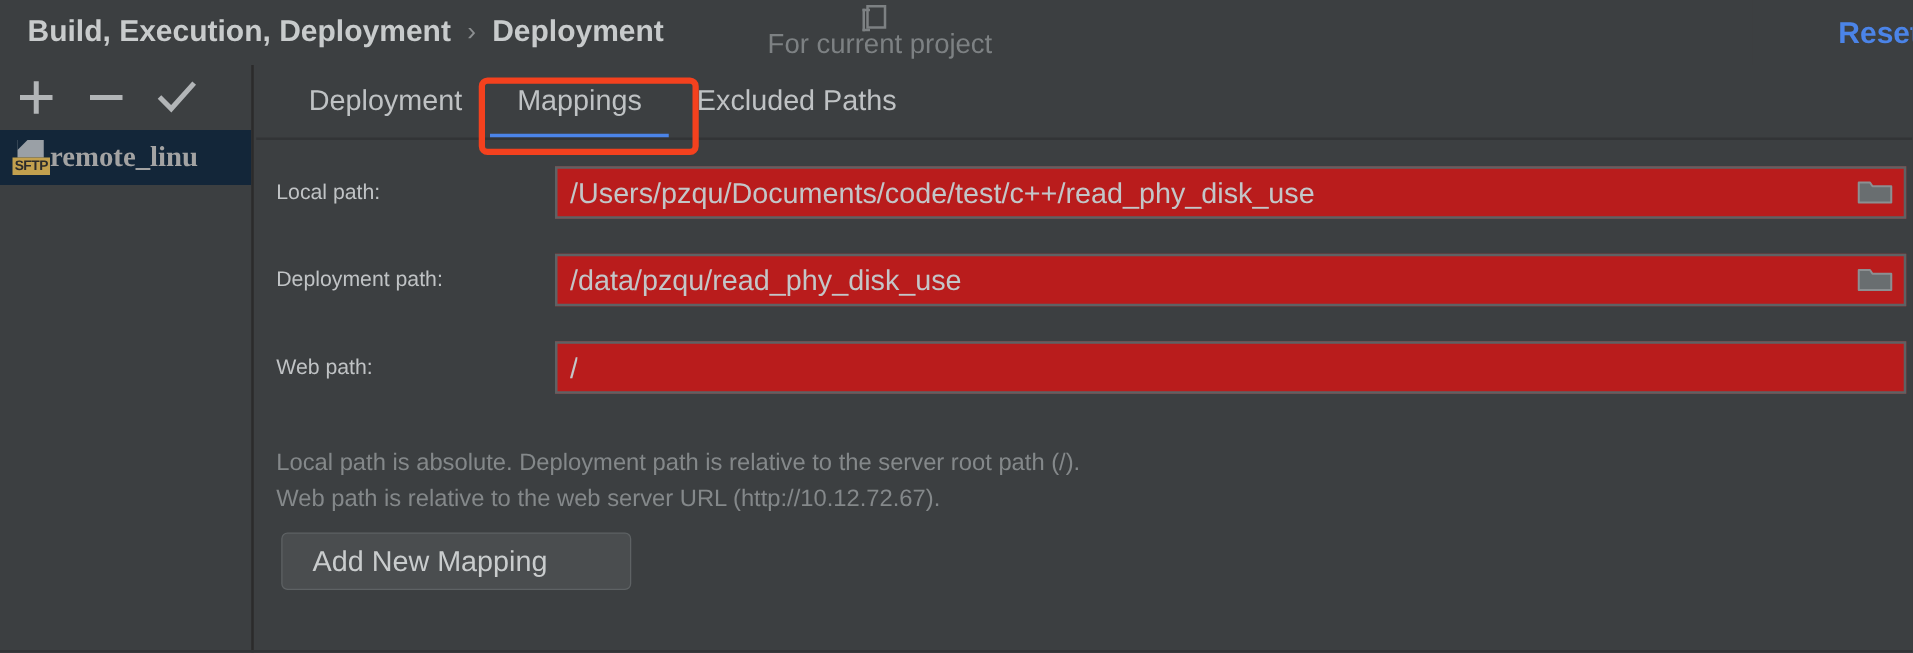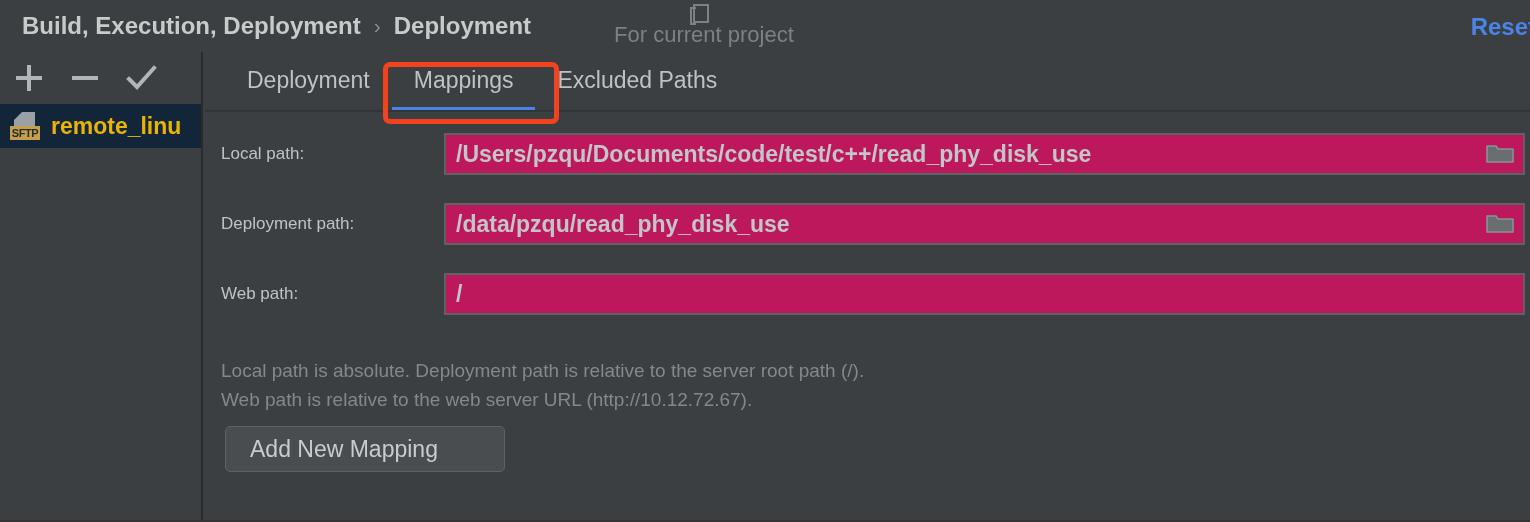--- a/index.html
+++ b/index.html
@@ -127,21 +127,20 @@
     padding-left: 10px;
     background: #132639;
     cursor: pointer;
     overflow: hidden;
     white-space: nowrap;
   }
   .sftp-icon {
     width: 30px; height: 30px;
     position: relative;
     flex: none;
-    margin-right: 11px;
   }
   .sftp-icon .srv-body {
     position: absolute;
     left: 4px; top: 1px;
     width: 21px; height: 14px;
     background: #9aa0a6;
   }
   .sftp-icon .srv-notch {
     position: absolute;
     left: 4px; top: 1px;
@@ -158,21 +157,22 @@
     font-family: "Liberation Sans", sans-serif;
     font-size: 11px;
     font-weight: bold;
     line-height: 14px;
     text-align: center;
     letter-spacing: -0.4px;
   }
   .srv-name {
     font-size: 23px;
     font-weight: bold;
-    color: #eab308;
+    color: #a3a3a3;
+    font-family: Liberation Serif, serif;
   }
 
   
   .main {
     position: absolute;
     left: 205px; top: 52px;
     width: 1325px;
     height: 470px;
     background: #3c3f41;
   }
@@ -241,25 +241,24 @@
     left: 16px;
     font-size: 17px;
     color: #c0c3c5;
     white-space: nowrap;
   }
   .f-field {
     position: absolute;
     left: 239px;
     width: 1081px;
     height: 42px;
-    background: #be185d;
+    background: #b91c1c;
     border: 2px solid #5e6264;
     display: flex;
     align-items: center;
-    font-weight: bold;
   }
   .f-value {
     font-size: 23px;
     color: #c3c6c8;
     padding-left: 10px;
     white-space: nowrap;
     overflow: hidden;
   }
   .folder-btn {
     position: absolute;

